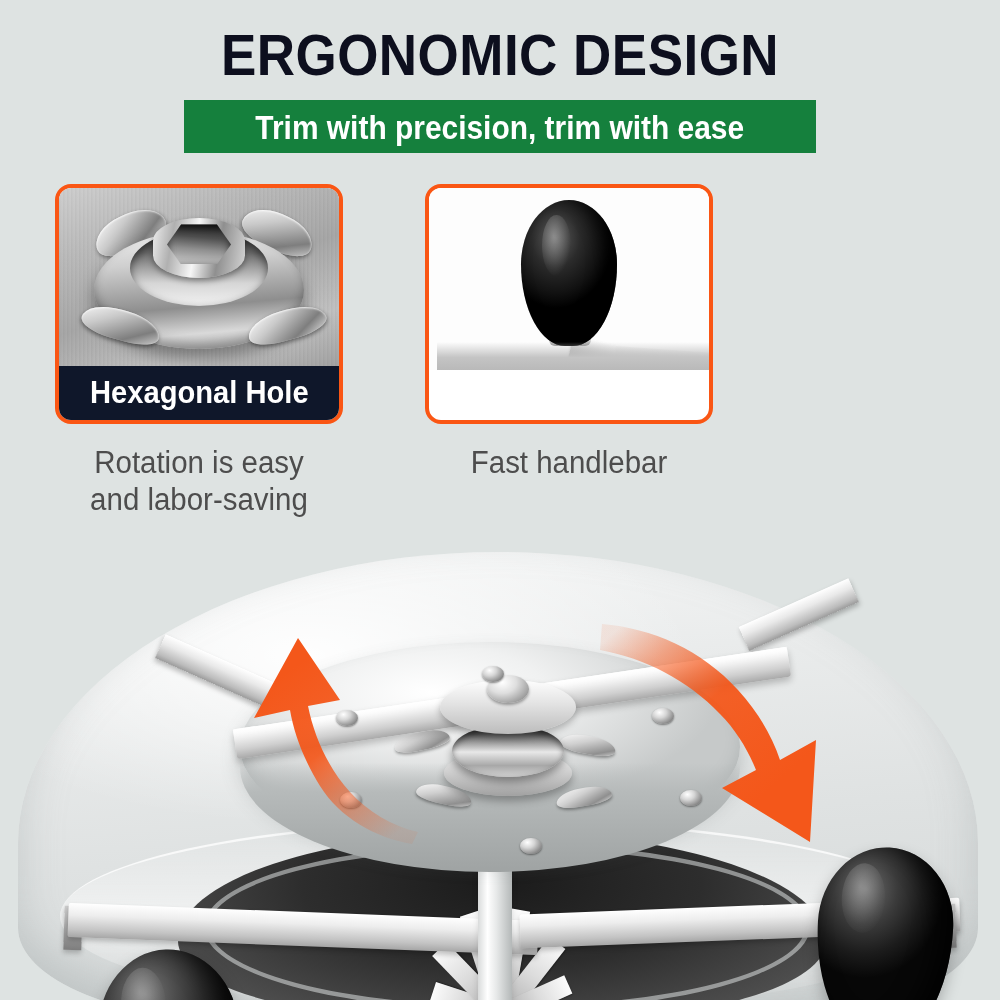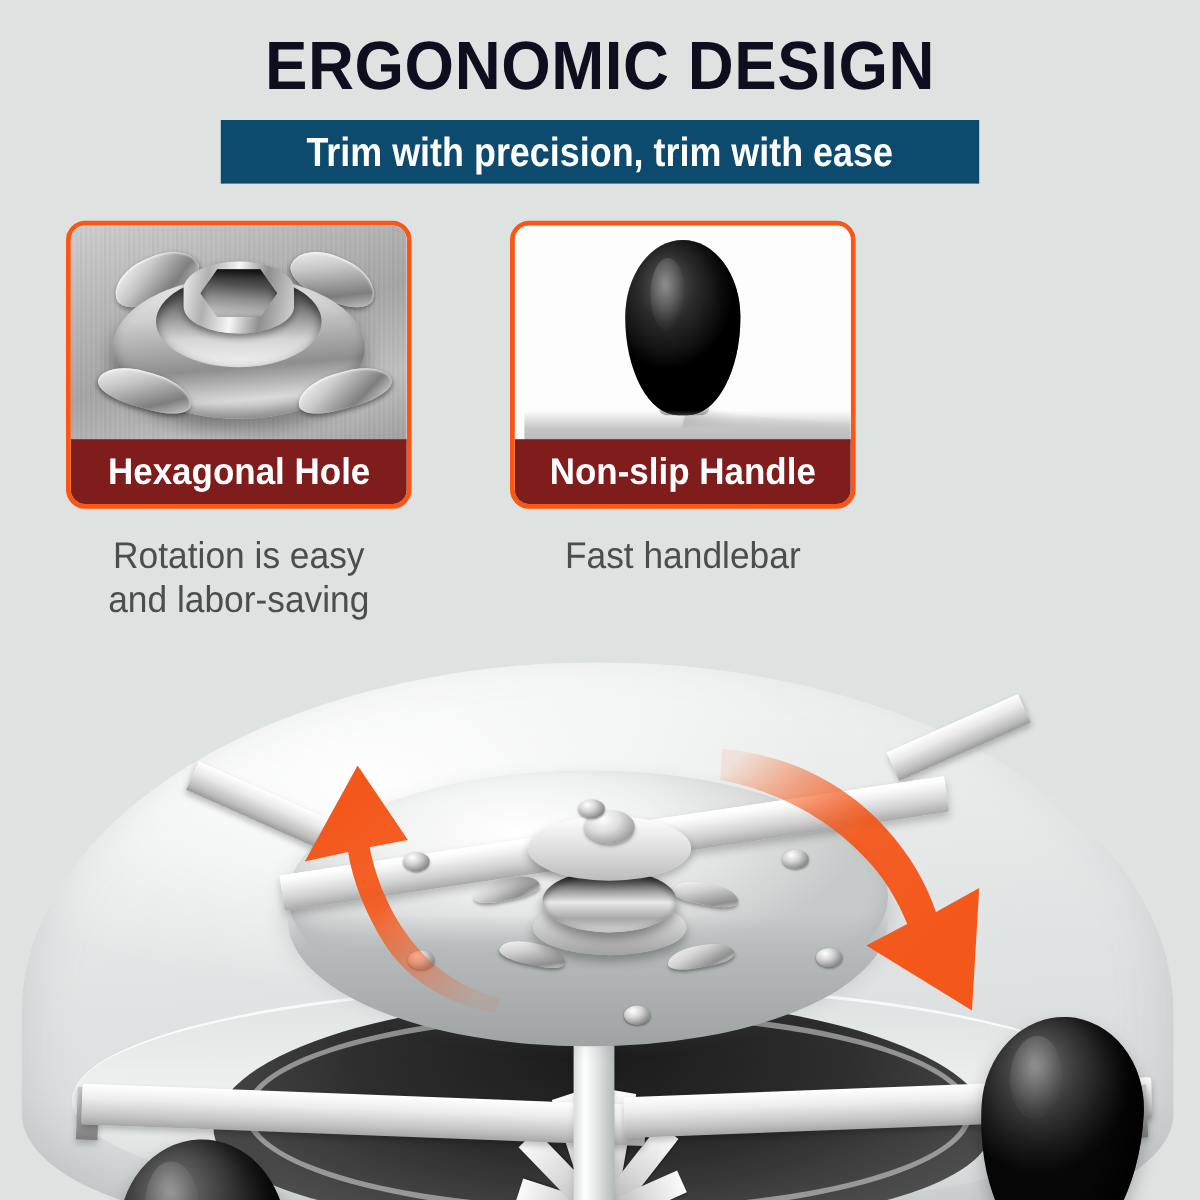--- a/index.html
+++ b/index.html
@@ -41,21 +41,21 @@
     white-space: nowrap;
   }
 
   
   .subbanner {
     position: absolute;
     left: 184px;
     top: 100px;
     width: 632px;
     height: 53px;
-    background: #0c4a6e;
+    background: #15803d;
     display: flex;
     align-items: center;
     justify-content: center;
   }
   .subbanner-text {
     font-family: "Liberation Sans Narrow", "Liberation Sans", sans-serif;
     font-weight: bold;
     font-size: 34px;
     line-height: 36px;
     color: #ffffff;
@@ -85,21 +85,21 @@
     right: 0;
     height: 182px;
     overflow: hidden;
   }
   .card-label {
     position: absolute;
     left: 0;
     right: 0;
     bottom: 0;
     height: 54px;
-    background: #7f1d1d;
+    background: #0f172a;
     display: flex;
     align-items: center;
     justify-content: center;
   }
   .card-label span {
     font-family: "Liberation Sans Narrow", "Liberation Sans", sans-serif;
     font-weight: bold;
     font-size: 31px;
     color: #ffffff;
     white-space: nowrap;
@@ -567,23 +567,20 @@
   </div>
 
   <div class="card" id="card-grip">
     <div class="card-photo">
       <div class="white-bg"></div>
       <div class="grip-arm"></div>
       <div class="grip-arm2"></div>
       <div class="grip-neck"></div>
       <div class="grip-knob"></div>
       <div class="grip-shadow"></div>
-    </div>
-    <div class="card-label">
-      <span>Non-slip Handle</span>
     </div>
   </div>
 
   <div class="caption" id="cap-hex">Rotation is easy
 and labor-saving</div>
 
   <div class="caption" id="cap-grip">Fast handlebar</div>
 
 
   <div id="scene">

